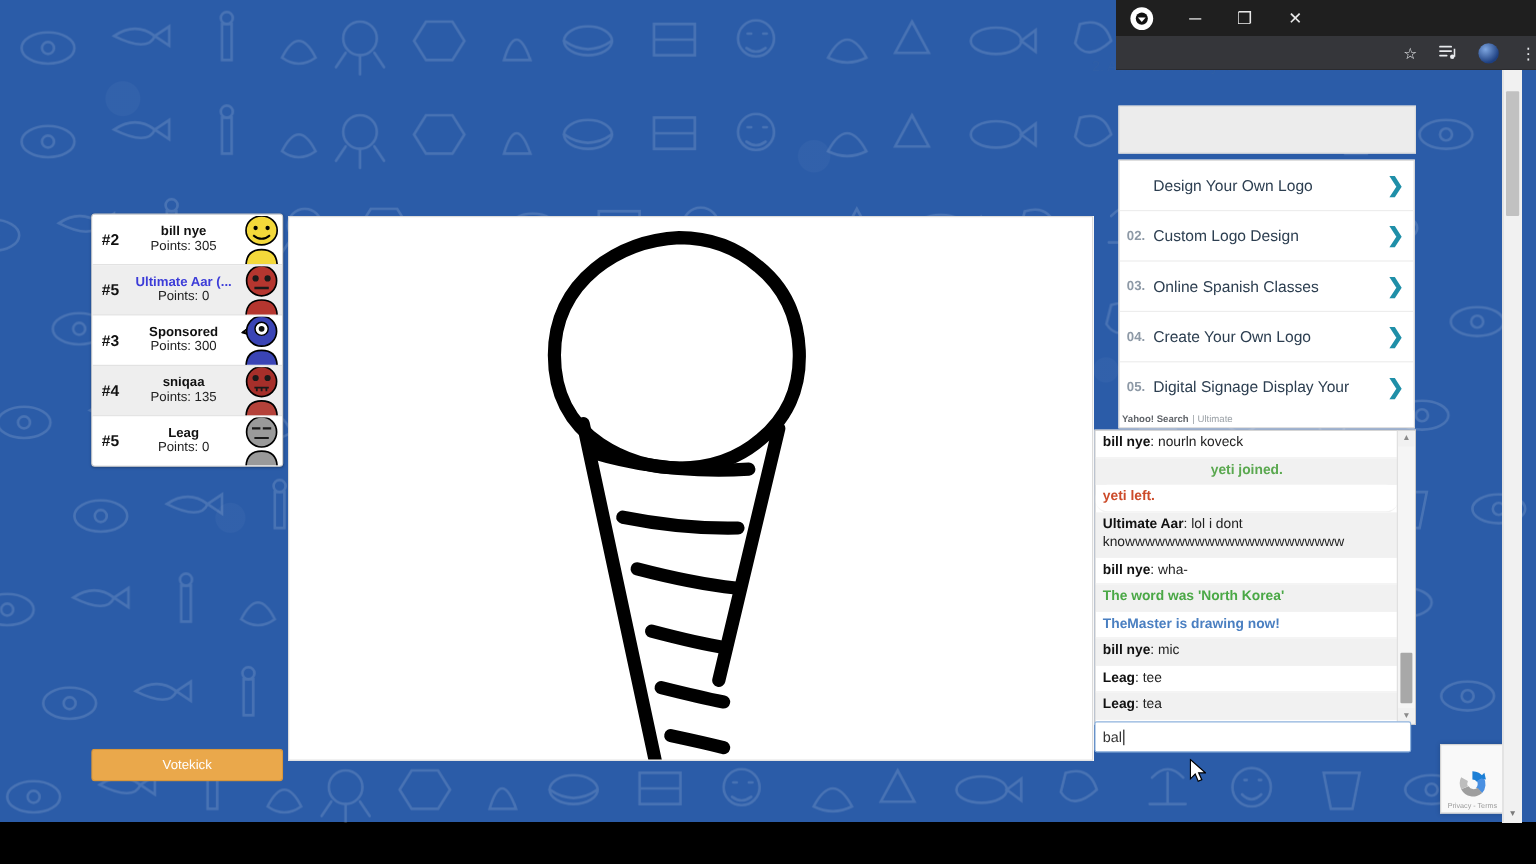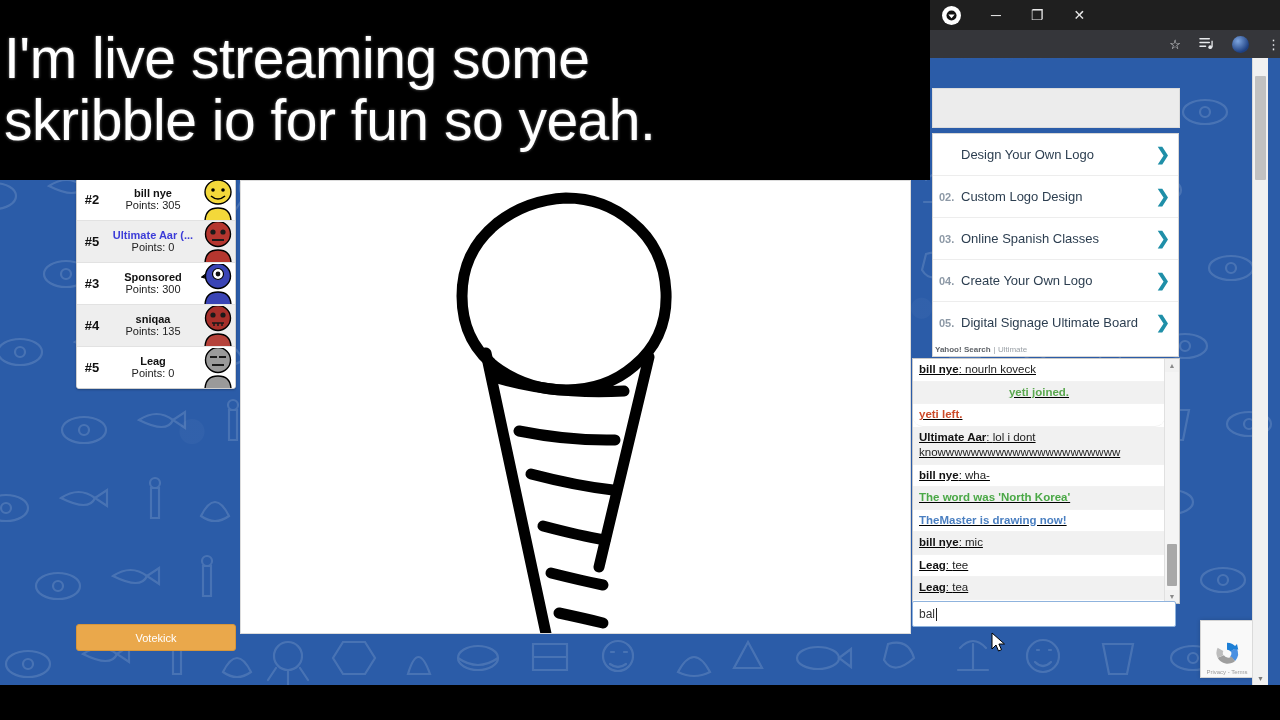--- a/index.html
+++ b/index.html
@@ -93,21 +93,21 @@
     font-size:8px;color:#9aa0a6;padding-left:2px;background:#fff;
     display:flex;align-items:center;
   }
   #ad-footer b{color:#5f6368;margin-right:3px;}
 
   
   #chat-box{
     position:absolute;left:2px;top:358px;width:266px;height:244px;
     background:#fff;border:1px solid #c9c9c9;overflow:hidden;
   }
-  #chat-scroll{position:absolute;left:0;top:0;right:14px;bottom:0;overflow:hidden;text-decoration:underline;}
+  #chat-scroll{position:absolute;left:0;top:0;right:14px;bottom:0;overflow:hidden;}
   .chat-msg{
     padding:3px 6px;font-size:11.5px;line-height:1.35;color:#222;
     background:#fff;border-bottom:1px solid #f2f2f2;word-wrap:break-word;
   }
   .chat-msg.alt{background:#f1f1f1;}
   .chat-msg b{font-weight:bold;color:#111;}
   .chat-msg.join{color:#5aa84f;font-weight:bold;text-align:center;}
   .chat-msg.leave{color:#cc4b2a;font-weight:bold;border-radius:10px;}
   .chat-msg.word{color:#4aa846;font-weight:bold;}
   .chat-msg.turn{color:#4a7fc1;font-weight:bold;}
@@ -363,21 +363,21 @@
           <span class="ad-label">Online Spanish Classes</span>
           <span class="ad-chev">❯</span>
         </div>
         <div class="ad-item">
           <span class="ad-num">04.</span>
           <span class="ad-label">Create Your Own Logo</span>
           <span class="ad-chev">❯</span>
         </div>
         <div class="ad-item">
           <span class="ad-num">05.</span>
-          <span class="ad-label">Digital Signage Ultimate Board</span>
+          <span class="ad-label">Digital Signage Display Your</span>
           <span class="ad-chev">❯</span>
         </div>
         <div id="ad-footer">
           <b>Yahoo! Search</b>
           <span>| Ultimate</span>
         </div>
       </div>
 
       <div id="chat-box">
         <div id="chat-scroll">
@@ -461,19 +461,15 @@
           <path d="M1 2h10 M1 6h10 M1 10h6" stroke="#e8eaed" stroke-width="1.6" stroke-linecap="round"></path>
           <circle cx="12" cy="11" r="2" fill="#e8eaed"></circle>
             <path d="M14 11 V4" stroke="#e8eaed" stroke-width="1.4"></path>
         </svg>
       </div>
       <div id="avatar-ico"></div>
       <div class="tb-ico">⋮</div>
     </div>
   </div>
 
-  <div id="caption">
-    <div class="cap-line">I'm live streaming some</div>
-    <div class="cap-line">skribble io for fun so yeah.</div>
-  </div>
 
   <div id="letterbox"></div>
 </div>
 
 </body></html>

